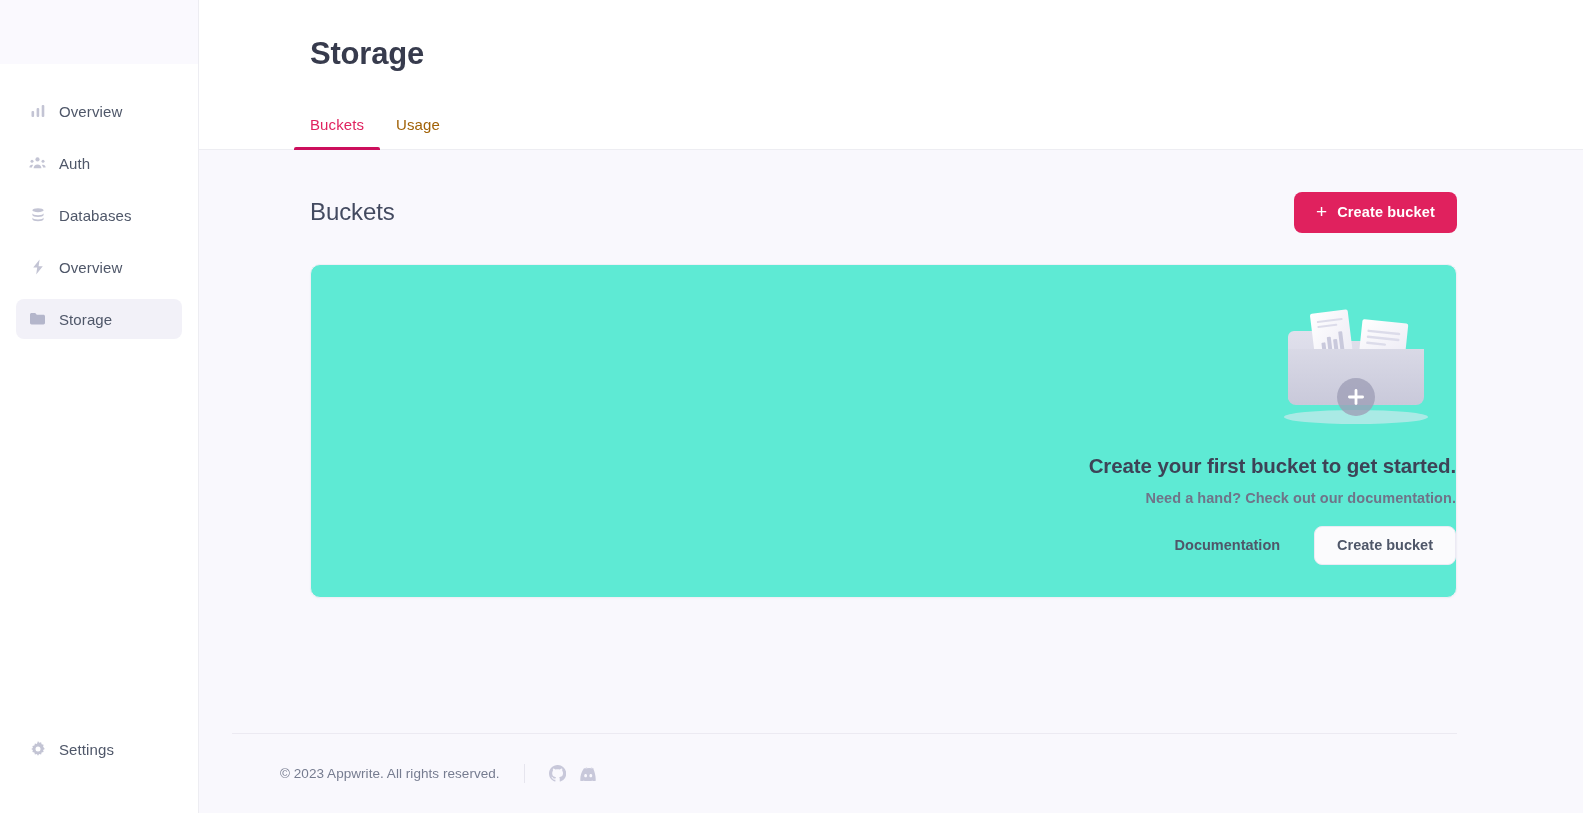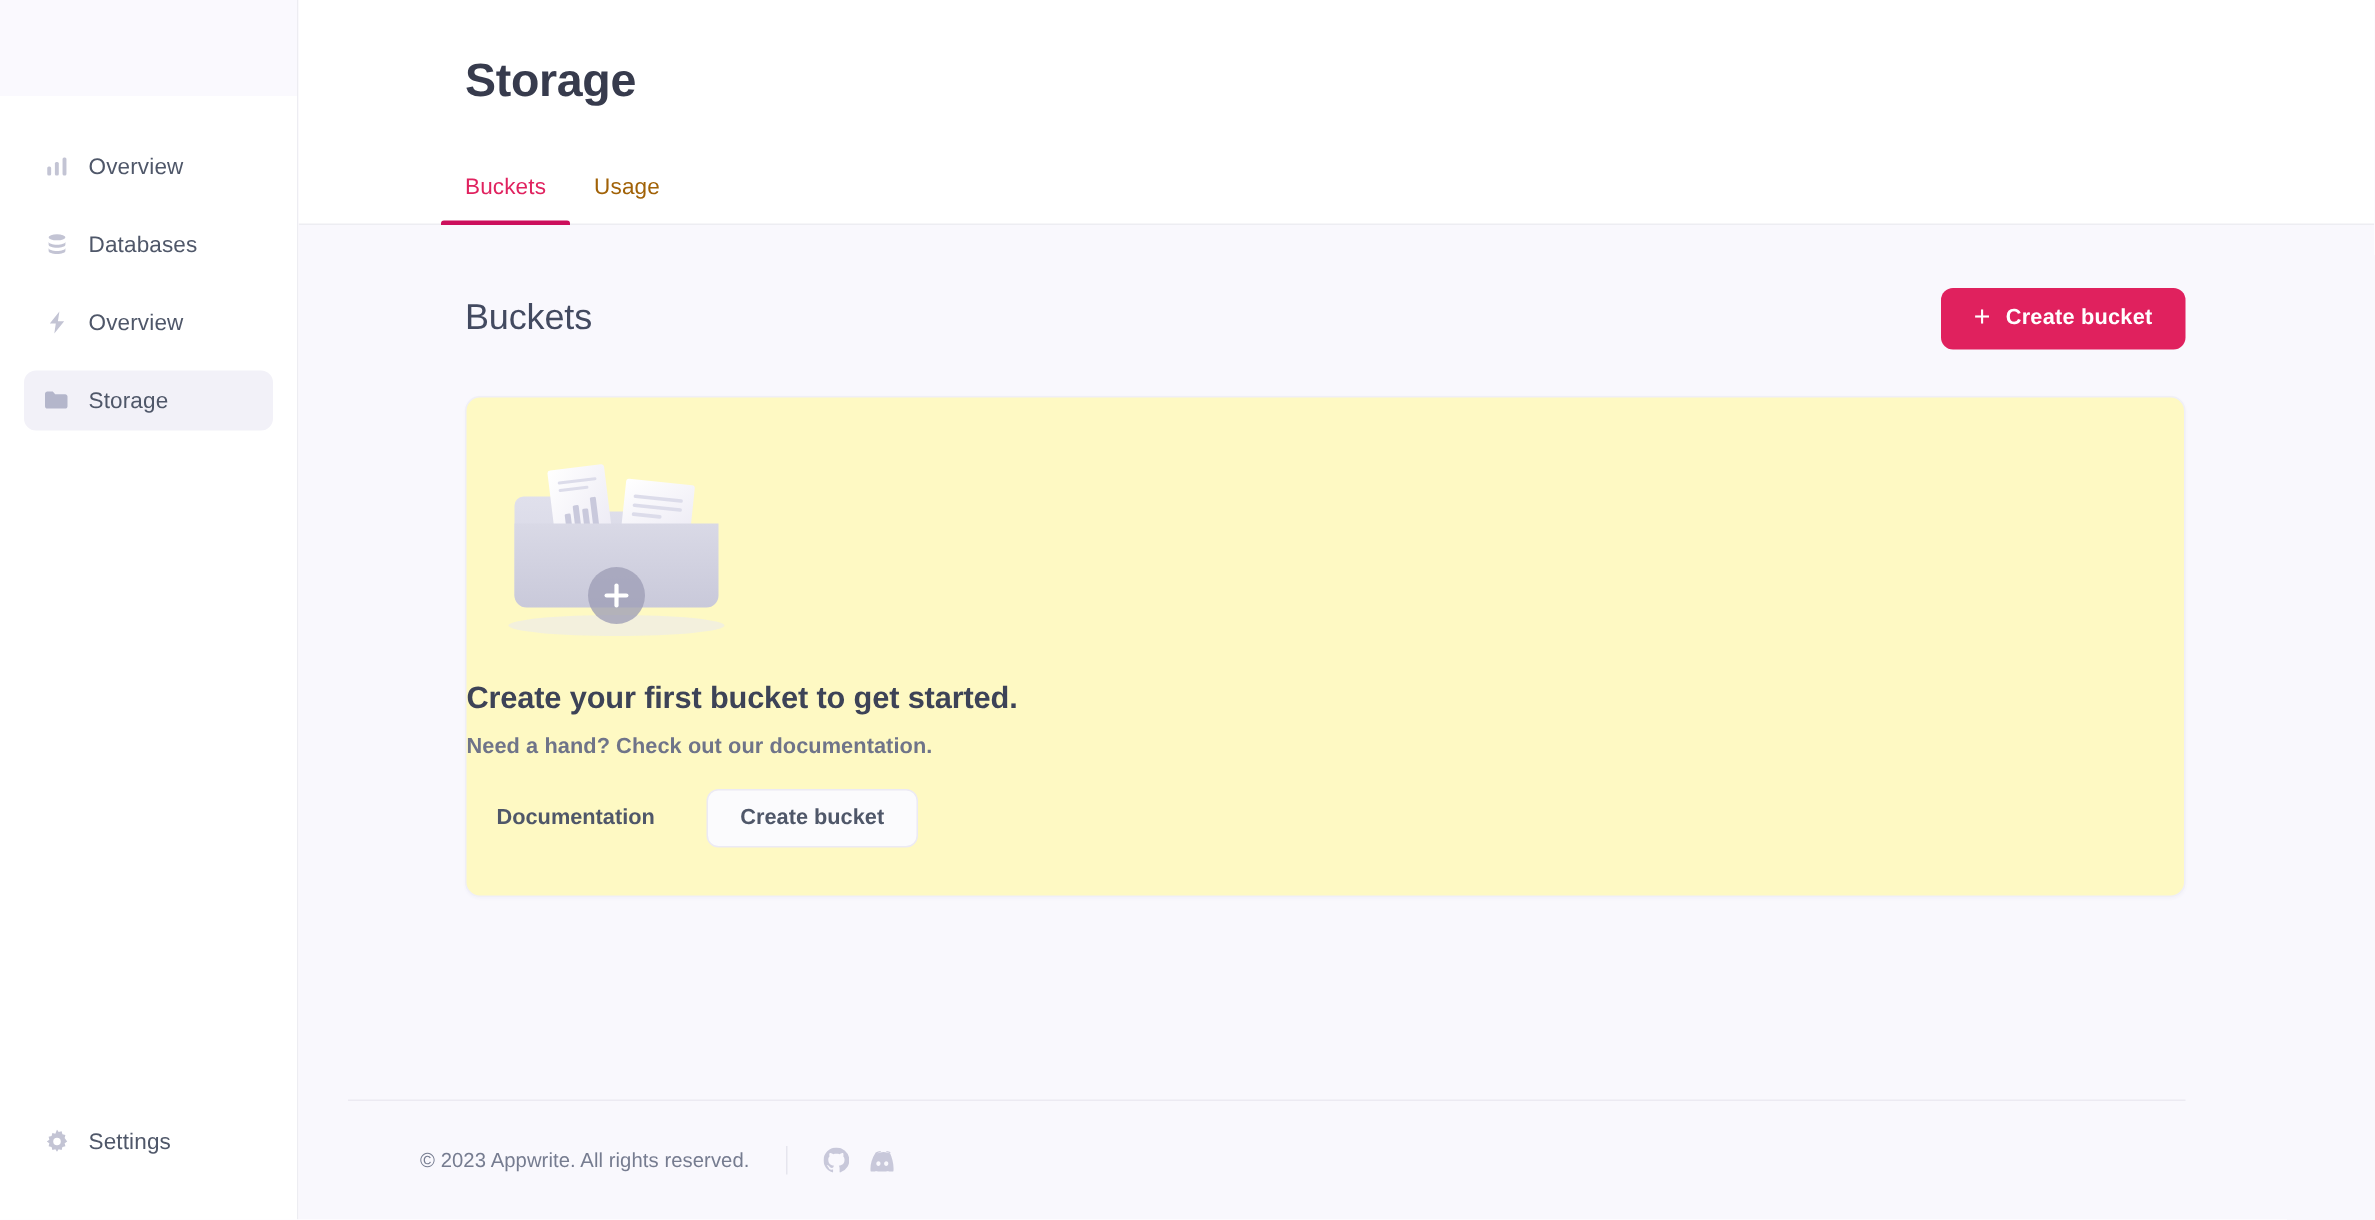--- a/index.html
+++ b/index.html
@@ -66,21 +66,21 @@
     display: flex;
     align-items: center;
     justify-content: center;
     color: #c3c4d4;
   }
   .nav-icon svg { display:block; }
   .nav-item.active .nav-icon { color: #b4b6cb; }
   .nav-label { line-height: 1; }
 
   .sidebar-bottom {
-    padding: 0 0 32px 0;
+    padding: 0 0 44px 0;
   }
   .sidebar-bottom .nav-item { margin-bottom: 0; }
 
   
   .main {
     flex: 1 1 auto;
     height: 813px;
     display: flex;
     flex-direction: column;
     background: #f9f8fd;
@@ -164,28 +164,28 @@
     letter-spacing: .15px;
   }
   .btn-primary .plus {
     font-size: 19px;
     font-weight: normal;
     line-height: 1;
     margin-top: -1px;
   }
 
   .card {
-    background: #fef9c3;
+    background: #5eead4;
     border-radius: 10px;
     border: 1px solid #f0eff6;
     box-shadow: 0 1px 2px rgba(70,60,120,.03);
     height: 334px;
     display: flex;
     flex-direction: column;
-    align-items: flex-start;
+    align-items: flex-end;
     justify-content: center;
   }
 
   .illus {
     width: 200px;
     height: 135px;
     position: relative;
     margin-bottom: 22px;
   }
   .illus svg { display:block; }
@@ -289,20 +289,33 @@
         <span class="nav-icon">
           <svg width="16" height="16" viewBox="0 0 16 16" fill="currentColor">
             <rect x="1.5" y="8" width="2.6" height="6" rx="1"></rect>
             <rect x="6.6" y="5" width="2.6" height="9" rx="1"></rect>
             <rect x="11.7" y="2" width="2.6" height="12" rx="1"></rect>
           </svg>
         </span>
         <span class="nav-label">Overview</span>
       </div>
 
+      <div class="nav-item">
+        <span class="nav-icon">
+          <svg width="17" height="16" viewBox="0 0 17 16" fill="currentColor">
+            <circle cx="8.5" cy="4.4" r="2.1"></circle>
+            <path d="M4.6 13.2c0-2.2 1.7-3.7 3.9-3.7s3.9 1.5 3.9 3.7z"></path>
+            <circle cx="3" cy="6.2" r="1.5"></circle>
+            <path d="M0.4 12.4c0-1.6 1.1-2.7 2.6-2.7.4 0 .8.1 1.1.2-.7.7-1.1 1.6-1.2 2.5z"></path>
+            <circle cx="14" cy="6.2" r="1.5"></circle>
+            <path d="M16.6 12.4c0-1.6-1.1-2.7-2.6-2.7-.4 0-.8.1-1.1.2.7.7 1.1 1.6 1.2 2.5z"></path>
+          </svg>
+        </span>
+        <span class="nav-label">Auth</span>
+      </div>
 
       <div class="nav-item">
         <span class="nav-icon">
           <svg width="16" height="16" viewBox="0 0 16 16" fill="currentColor">
             <ellipse cx="8" cy="3.2" rx="5.6" ry="2"></ellipse>
             <path d="M2.4 6.2c0 1.1 2.5 2 5.6 2s5.6-.9 5.6-2v1.9c0 1.1-2.5 2-5.6 2s-5.6-.9-5.6-2z"></path>
             <path d="M2.4 10.4c0 1.1 2.5 2 5.6 2s5.6-.9 5.6-2v1.9c0 1.1-2.5 2-5.6 2s-5.6-.9-5.6-2z"></path>
           </svg>
         </span>
         <span class="nav-label">Databases</span>

